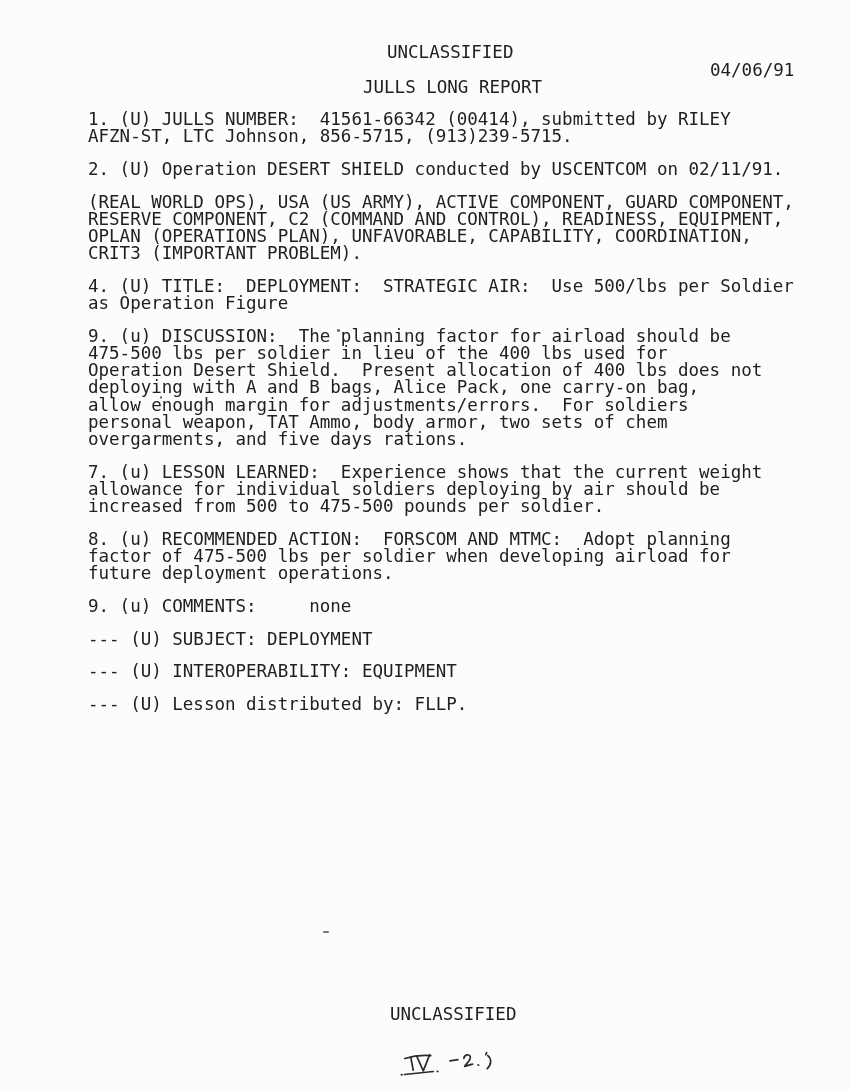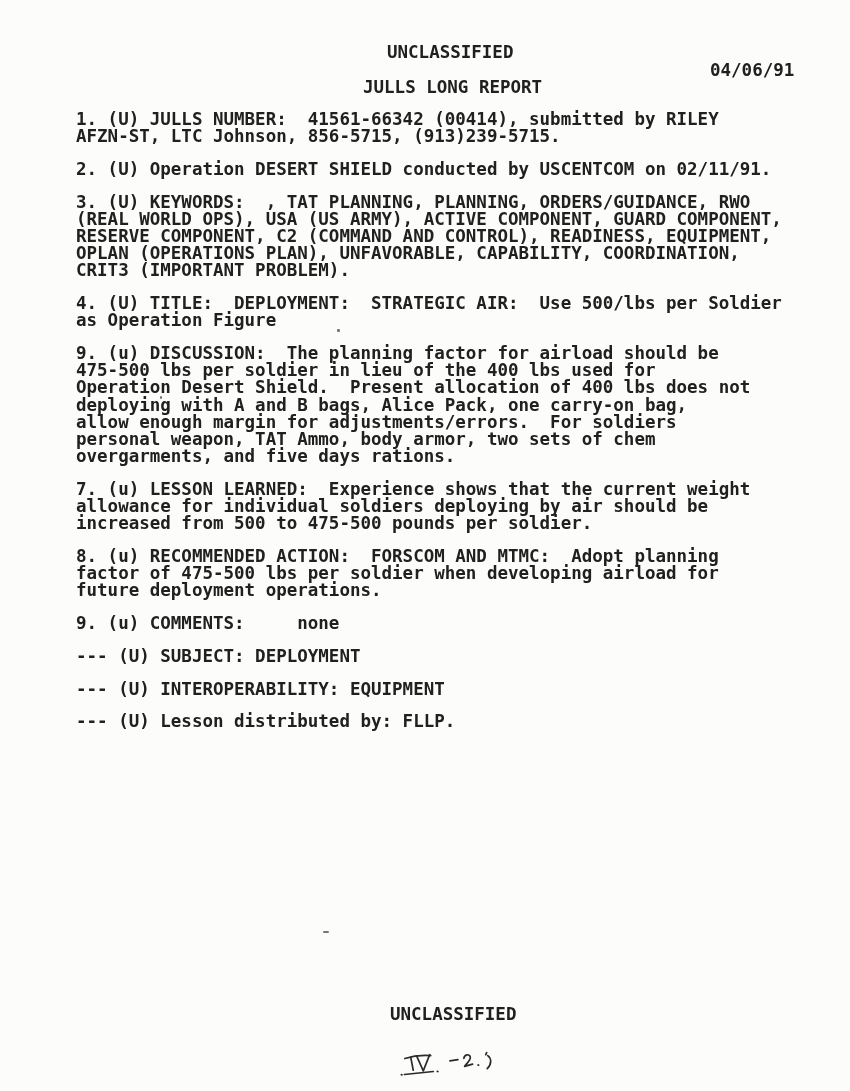--- a/index.html
+++ b/index.html
@@ -8,33 +8,33 @@
     background: #e8e8e6;
   }
   .page {
     position: relative;
     width: 850px;
     height: 1091px;
     margin: 0 auto;
     background: #fcfcfa;
     overflow: hidden;
     font-family: "DejaVu Sans Mono", "Liberation Mono", monospace;
-    font-weight: 700;
+    font-weight: 400;
     font-size: 17.5px;
     color: #202020;
     -webkit-font-smoothing: antialiased;
   }
   .abs {
     position: absolute;
     white-space: pre;
     line-height: 17.2px;
   }
   .doc-body {
     position: absolute;
-    left: 76px;
+    left: 88px;
     top: 111px;
     width: 720px;
   }
   .para {
     margin: 0 0 15.5px 0;
     padding: 0;
   }
   .line {
     display: block;
     white-space: pre;
@@ -72,21 +72,20 @@
 
   <div class="doc-body" id="doc-body">
       <p class="para">
         <span class="line">1. (U) JULLS NUMBER:  41561-66342 (00414), submitted by RILEY</span>
         <span class="line">AFZN-ST, LTC Johnson, 856-5715, (913)239-5715.</span>
       </p>
       <p class="para">
         <span class="line">2. (U) Operation DESERT SHIELD conducted by USCENTCOM on 02/11/91.</span>
       </p>
       <p class="para">
-        <span class="line">3. (U) KEYWORDS:  , TAT PLANNING, PLANNING, ORDERS/GUIDANCE, RWO</span>
         <span class="line">(REAL WORLD OPS), USA (US ARMY), ACTIVE COMPONENT, GUARD COMPONENT,</span>
         <span class="line">RESERVE COMPONENT, C2 (COMMAND AND CONTROL), READINESS, EQUIPMENT,</span>
         <span class="line">OPLAN (OPERATIONS PLAN), UNFAVORABLE, CAPABILITY, COORDINATION,</span>
         <span class="line">CRIT3 (IMPORTANT PROBLEM).</span>
       </p>
       <p class="para">
         <span class="line">4. (U) TITLE:  DEPLOYMENT:  STRATEGIC AIR:  Use 500/lbs per Soldier</span>
         <span class="line">as Operation Figure</span>
       </p>
       <p class="para">

